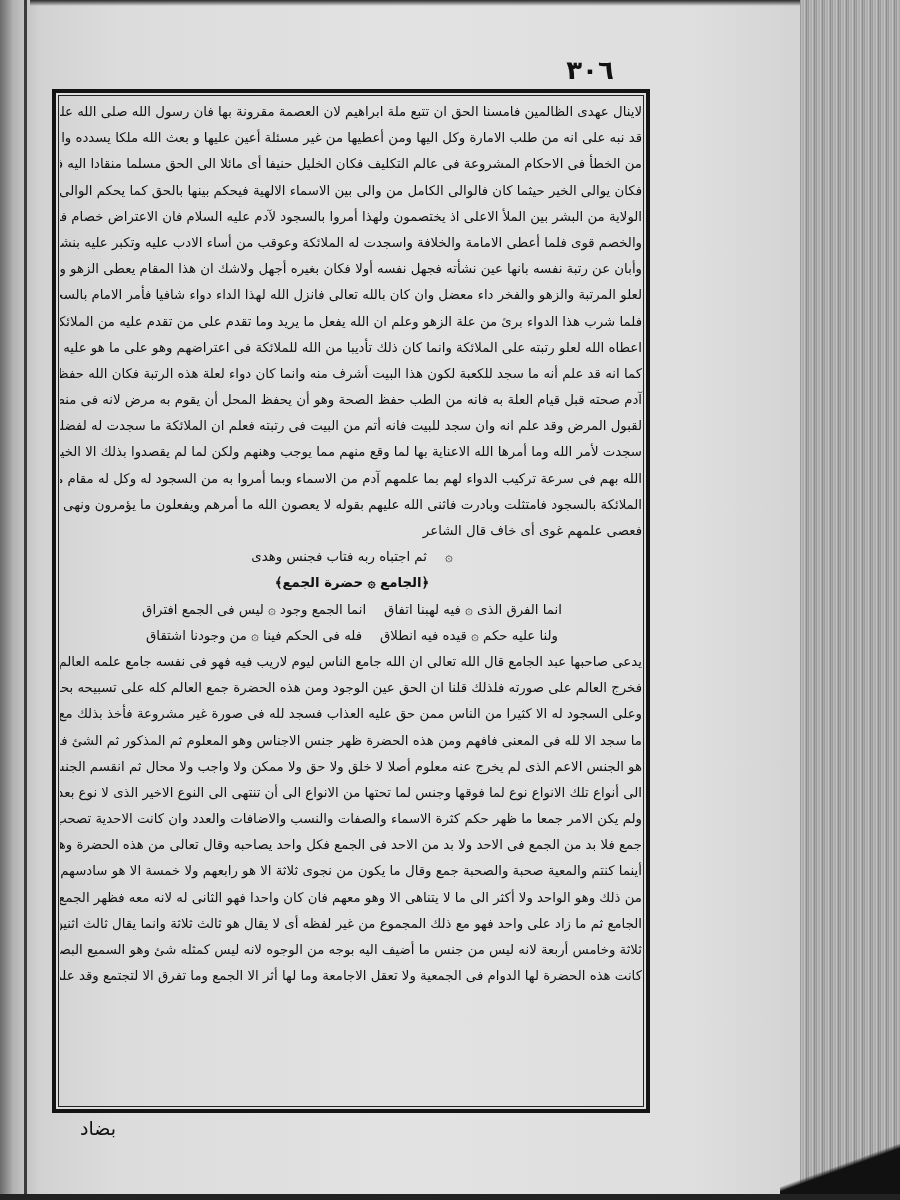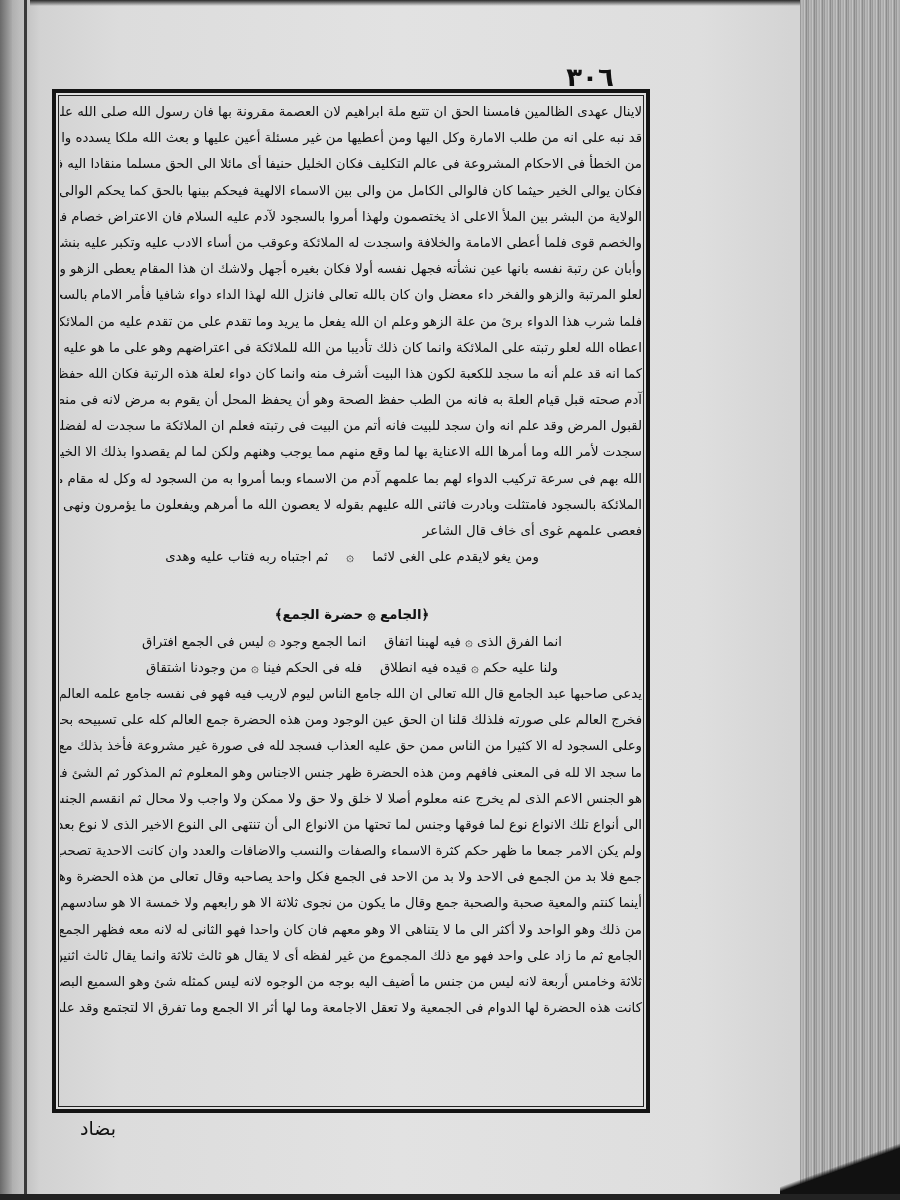--- a/index.html
+++ b/index.html
@@ -28,21 +28,21 @@
     background: repeating-linear-gradient(90deg, #8a8a8a 0px, #c8c8c8 2px, #9c9c9c 3px, #d0d0d0 5px, #7e7e7e 6px, #b8b8b8 8px);
   }
   .corner-dark {
     position: absolute; right: 0; bottom: 0; width: 120px; height: 60px;
     background: linear-gradient(160deg, rgba(0,0,0,0) 45%, #111 50%);
   }
   .bottom-dark {
     position: absolute; left: 0; bottom: 0; width: 900px; height: 6px; background: #222;
   }
   .page-number {
-    position: absolute; left: 560px; top: 62px; width: 60px; text-align: center;
+    position: absolute; left: 560px; top: 55px; width: 60px; text-align: center;
     font-family: "DejaVu Sans", sans-serif; font-weight: bold; font-size: 26px; color: #111;
   }
   .frame {
     position: absolute; left: 52px; top: 89px; width: 598px; height: 1024px;
     border: 4px solid #141414;
     box-shadow: inset 0 0 0 2px #dedede, inset 0 0 0 3px #222;
     box-sizing: border-box;
   }
   .frame-body {
     position: absolute; left: 60px; top: 99px; width: 584px; height: 1008px;
@@ -52,21 +52,21 @@
   .line {
     height: 26.2px; line-height: 26.2px; font-size: 13.3px; white-space: nowrap;
     overflow: hidden; text-align: justify; text-align-last: justify;
     padding: 0 2px;
   }
   .line.short { text-align-last: right; }
   .line.center { text-align: center; text-align-last: center; }
   .verse {
     display: flex; justify-content: center; gap: 18px; direction: rtl;
   }
-  .heading { font-weight: bold; margin-top: 32px; }
+  .heading { font-weight: bold; }
   .catchword {
     position: absolute; left: 80px; top: 1117px; font-size: 19px; color: #111; direction: rtl;
   }
 </style>
 </head>
 <body>
 
 <div class="scan"></div>
 <div class="left-edge2"></div>
 <div class="left-edge"></div>
@@ -92,23 +92,22 @@
   <div class="line">اعطاه الله لعلو رتبته على الملائكة وانما كان ذلك تأديبا من الله للملائكة فى اعتراضهم وهو على ما هو عليه من البشرية</div>
   <div class="line">كما انه قد علم أنه ما سجد للكعبة لكون هذا البيت أشرف منه وانما كان دواء لعلة هذه الرتبة فكان الله حفظ على</div>
   <div class="line">آدم صحته قبل قيام العلة به فانه من الطب حفظ الصحة وهو أن يحفظ المحل أن يقوم به مرض لانه فى منصب الاستعداد</div>
   <div class="line">لقبول المرض وقد علم انه وان سجد للبيت فانه أتم من البيت فى رتبته فعلم ان الملائكة ما سجدت له لفضله عليهم وانما</div>
   <div class="line">سجدت لأمر الله وما أمرها الله الاعناية بها لما وقع منهم مما يوجب وهنهم ولكن لما لم يقصدوا بذلك الا الخير اعتنى</div>
   <div class="line">الله بهم فى سرعة تركيب الدواء لهم بما علمهم آدم من الاسماء وبما أمروا به من السجود له وكل له مقام معلوم أمرت</div>
   <div class="line">الملائكة بالسجود فامتثلت وبادرت فاثنى الله عليهم بقوله لا يعصون الله ما أمرهم ويفعلون ما يؤمرون ونهى آدم</div>
   <div class="line short">فعصى علمهم غوى أى خاف قال الشاعر</div>
 
   <div class="line center verse">
-    <span>ومن يغو لايقدم على الغى لائما</span>
     <span>۞</span>
-    <span>ثم اجتباه ربه فتاب عليه وهدى</span>
+    <span>ثم اجتباه ربه فتاب فجنس وهدى</span>
   </div>
 
   <div class="line center heading">﴿الجامع ۞ حضرة الجمع﴾</div>
 
   <div class="line center verse">
     <span>انما الفرق الذى ۞ فيه لهبنا اتفاق</span>
     <span>انما الجمع وجود ۞ ليس فى الجمع افتراق</span>
   </div>
   <div class="line center verse">
     <span>ولنا عليه حكم ۞ قيده فيه انطلاق</span>

